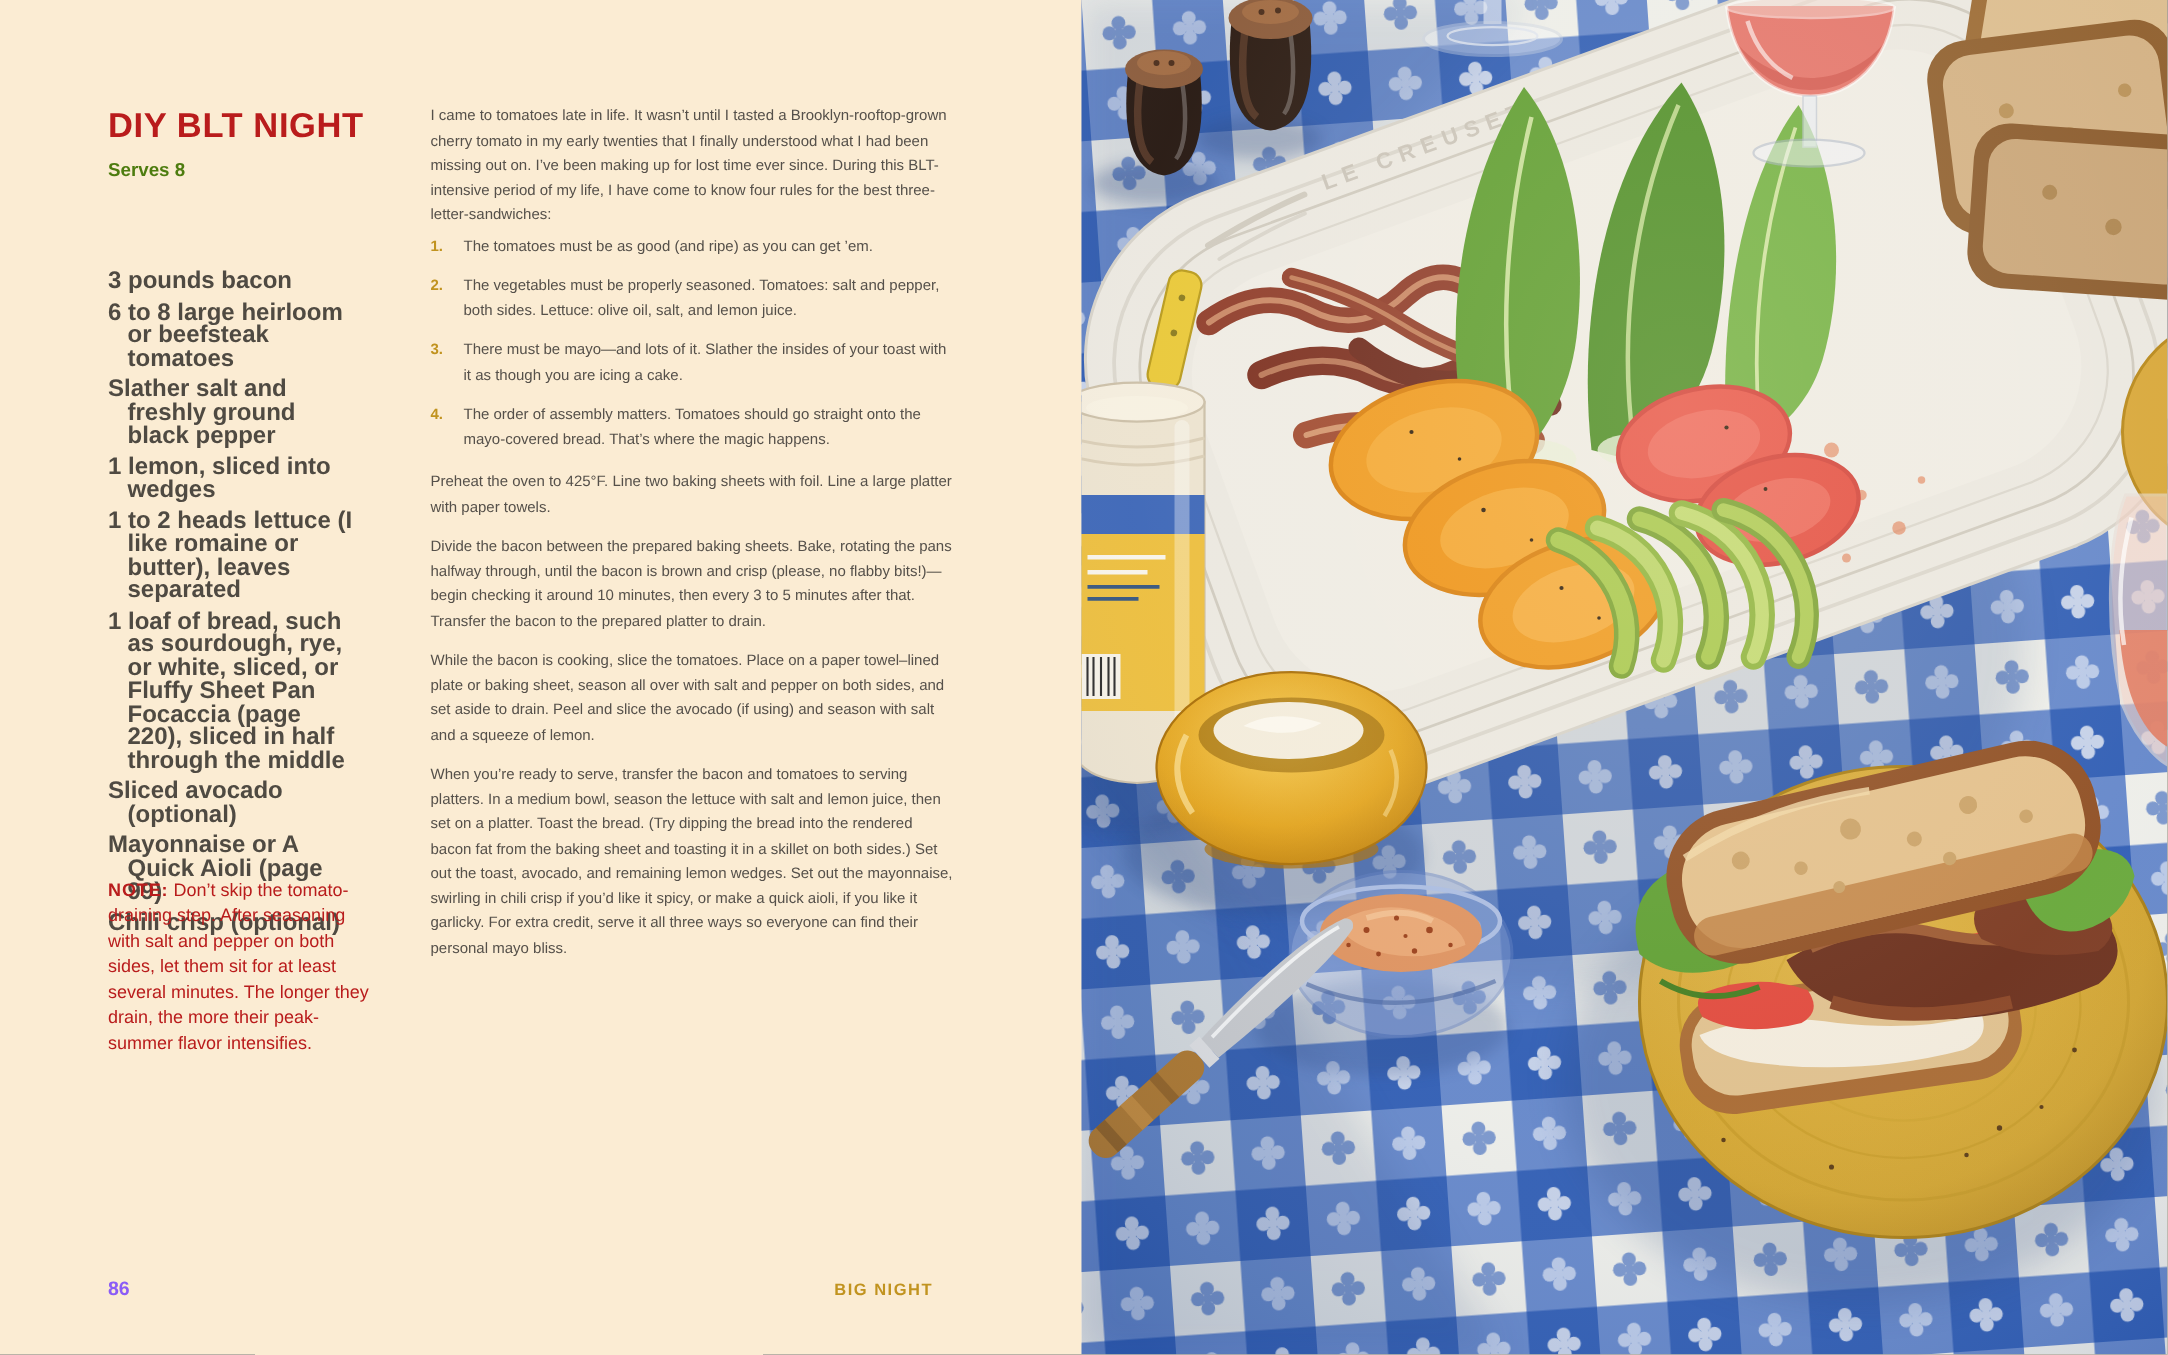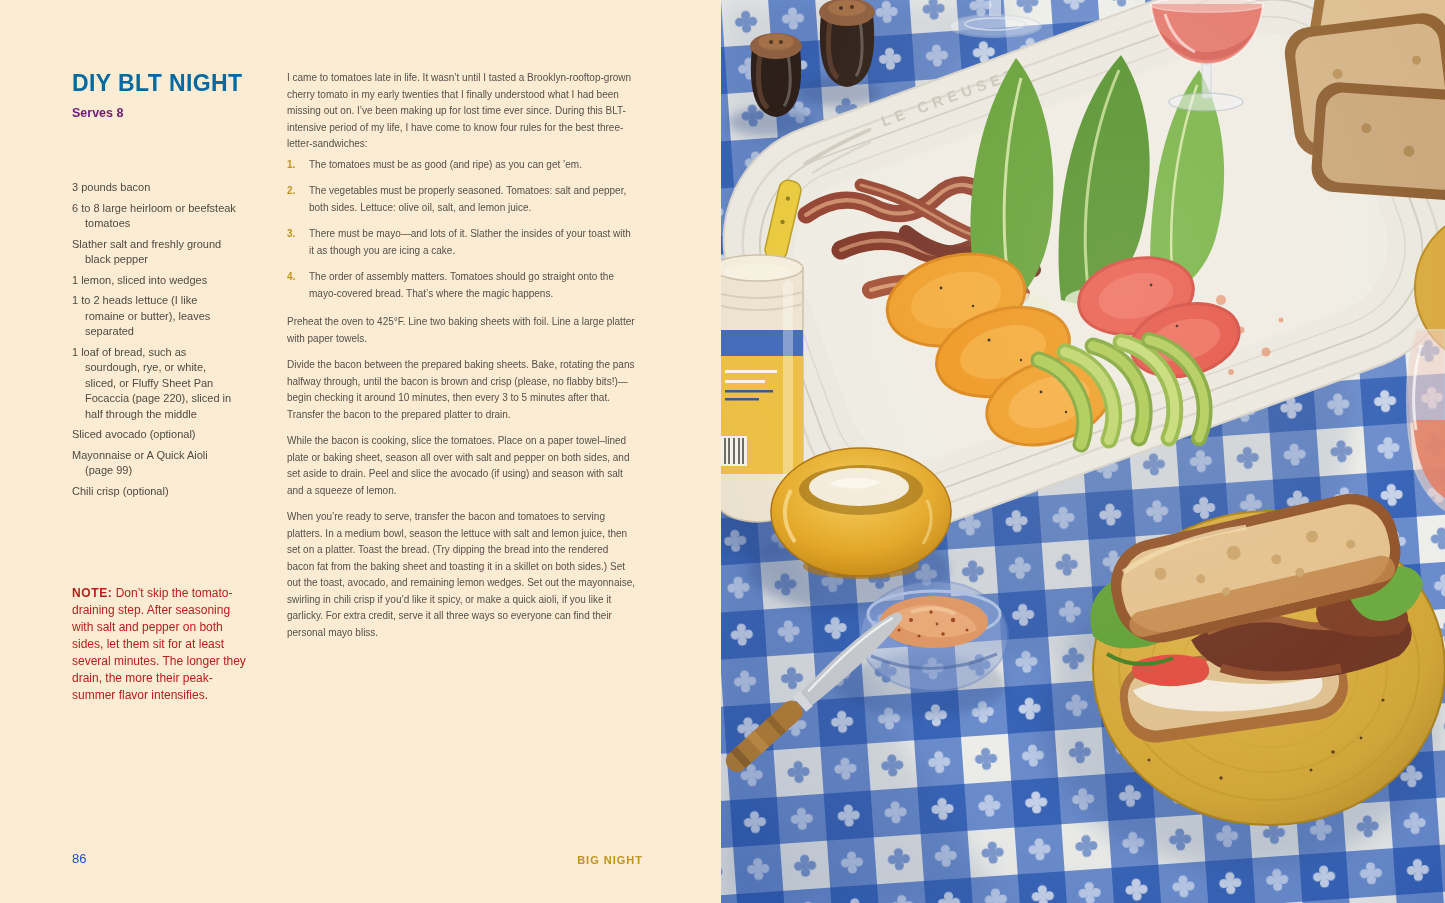--- a/index.html
+++ b/index.html
@@ -1,37 +1,37 @@
 <!DOCTYPE html>
 <html><head>
 <meta charset="utf-8">
 <style>
   html,body{margin:0;padding:0;background:#888;}
   .book{position:relative;width:1445px;height:903px;background:#fbecd3;overflow:hidden;
         font-family:"Liberation Sans",sans-serif;color:#4f4a42;}
   
   .recipe-title{position:absolute;left:72px;top:70px;font-size:23px;font-weight:800;
-                letter-spacing:.4px;color:#0369a1;}
-  .serves{position:absolute;left:72px;top:106px;font-size:12.5px;font-weight:700;color:#701a75;}
-  .ingredients{position:absolute;left:72px;top:180px;width:166px;font-size:11px;line-height:15.5px;}
+                letter-spacing:.4px;color:#b91c1c;}
+  .serves{position:absolute;left:72px;top:106px;font-size:12.5px;font-weight:700;color:#4d7c0f;}
+  .ingredients{position:absolute;left:72px;top:180px;width:166px;font-size:16px;line-height:15.5px;font-weight:bold;}
   .ingredient{margin:0 0 5px 0;padding-left:13px;text-indent:-13px;}
   .note-block,.pair-block{position:absolute;left:72px;width:176px;font-size:12px;
                 line-height:17px;color:#b91c1c;}
   .note-block{top:585px;}
   .pair-block{top:722px;font-style:italic;}
   .note-label,.pair-label{font-weight:800;letter-spacing:.6px;font-style:normal;}
   .main-col{position:absolute;left:287px;top:70px;width:348px;font-size:10px;
             line-height:16.5px;color:#55504a;}
   .main-col p{margin:0 0 10px 0;}
   .intro{margin-bottom:4px !important;}
   .rules{margin:4px 0 12px 0;}
   .rule{display:flex;margin:0 0 10px 0;}
   .rule-num{flex:none;width:22px;font-weight:700;color:#c1931f;}
-  .folio{position:absolute;left:72px;top:851px;font-size:13px;font-weight:400;color:#1d4ed8;}
-  .running-footer{position:absolute;left:295px;top:854px;width:348px;text-align:right;
+  .folio{position:absolute;left:72px;top:851px;font-size:13px;font-weight:700;color:#8b5cf6;}
+  .running-footer{position:absolute;left:274px;top:854px;width:348px;text-align:right;
             font-size:11px;font-weight:800;letter-spacing:1px;color:#c1931f;}
   
   .photo{position:absolute;left:721px;top:0;width:724px;height:903px;}
   .photo svg{display:block;}
 </style>
 </head>
 <body>
 
 <div class="book">
 

